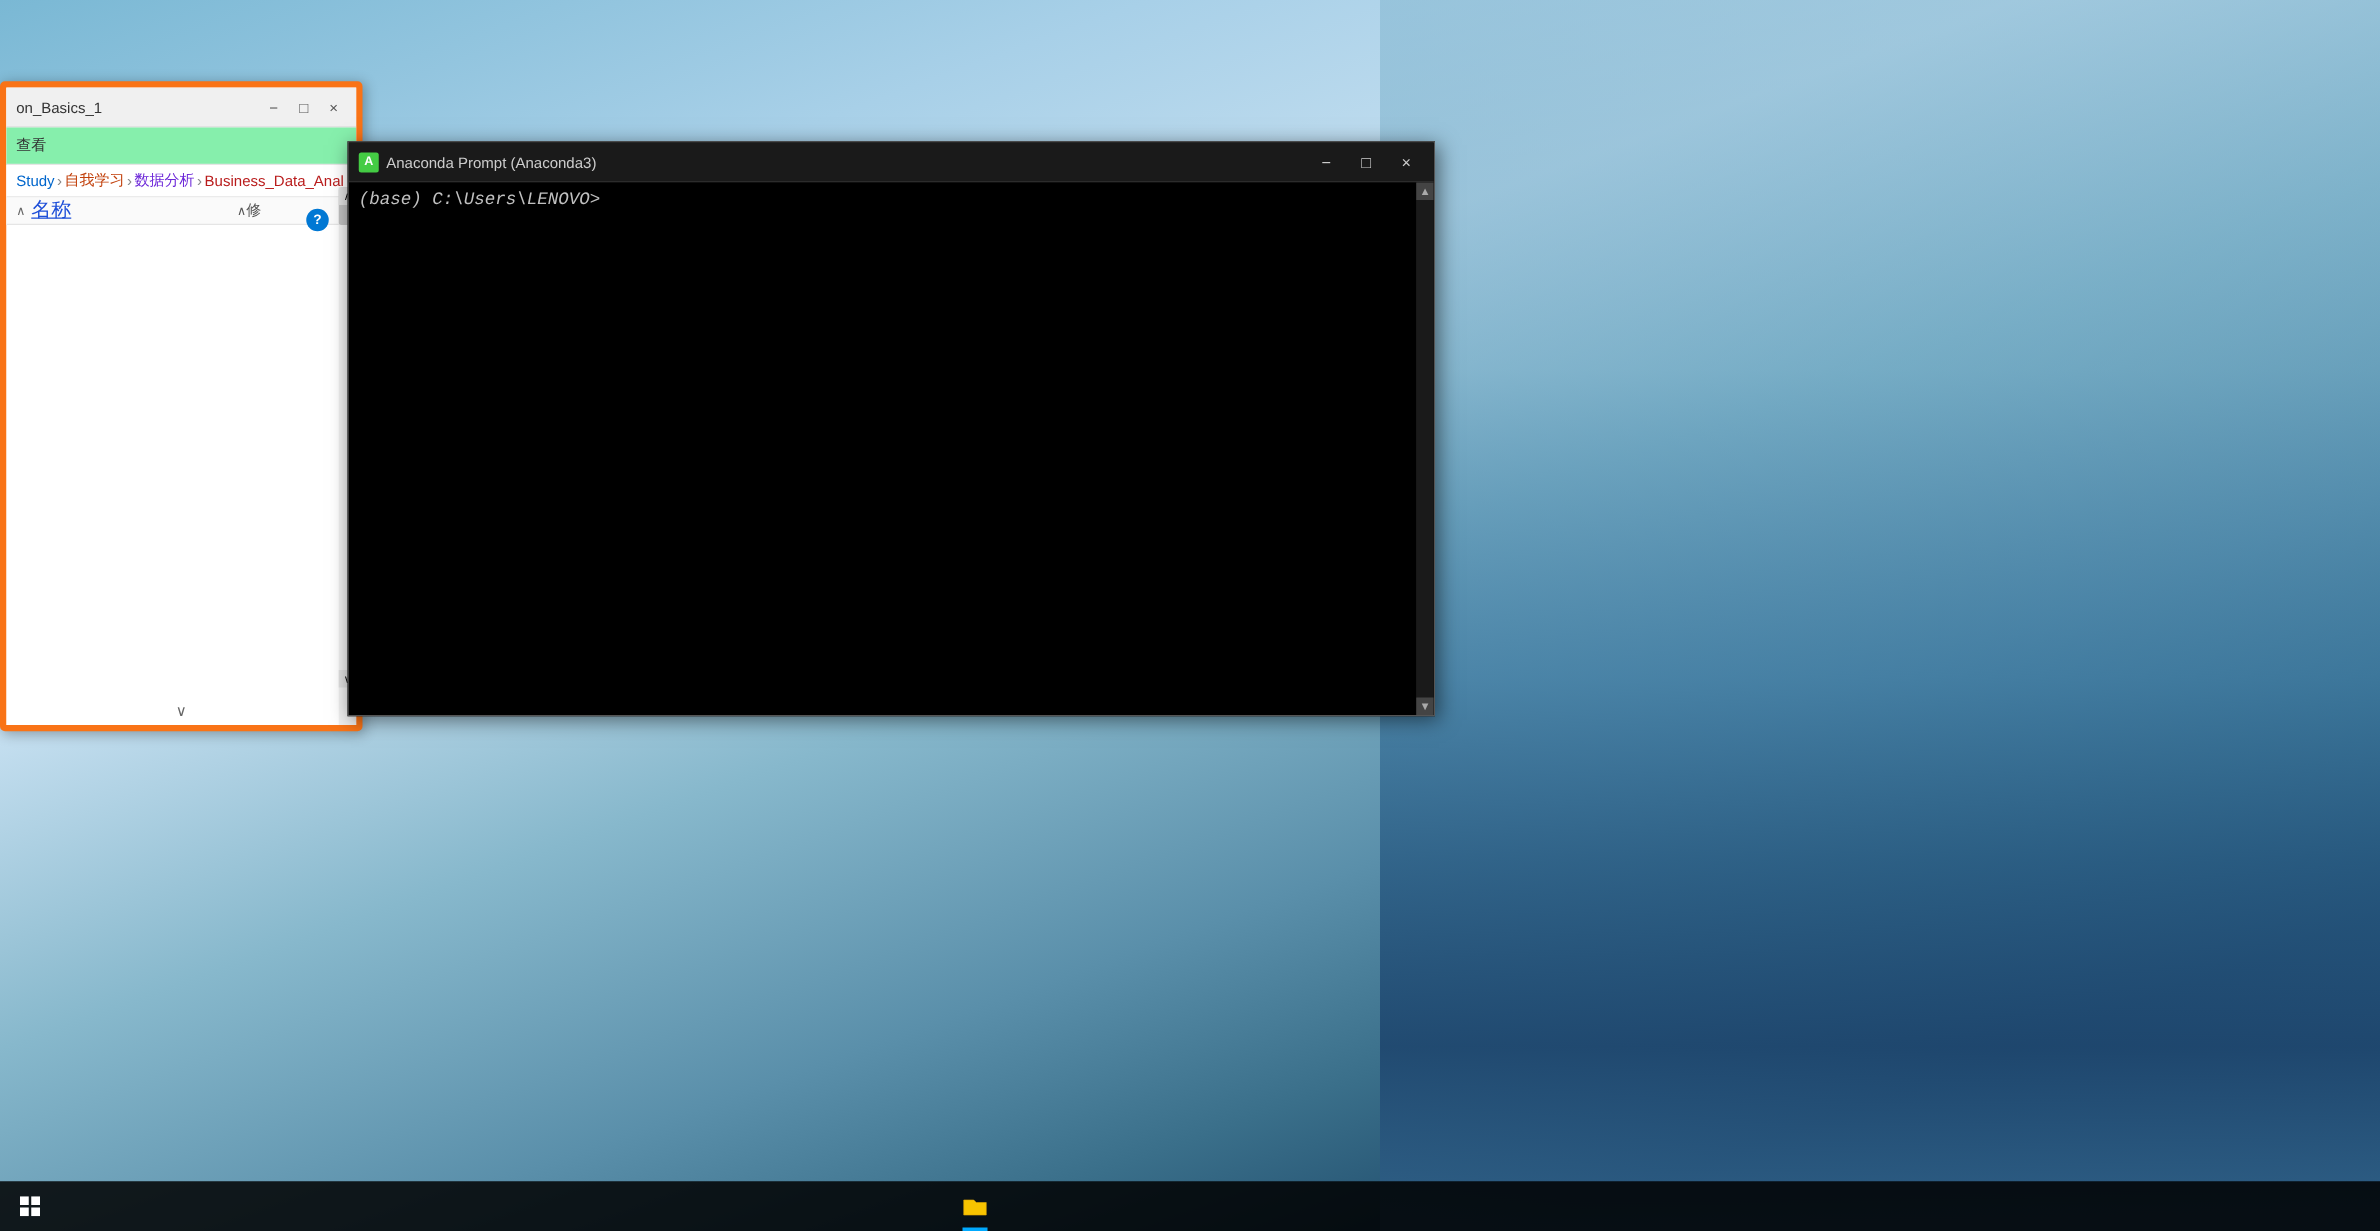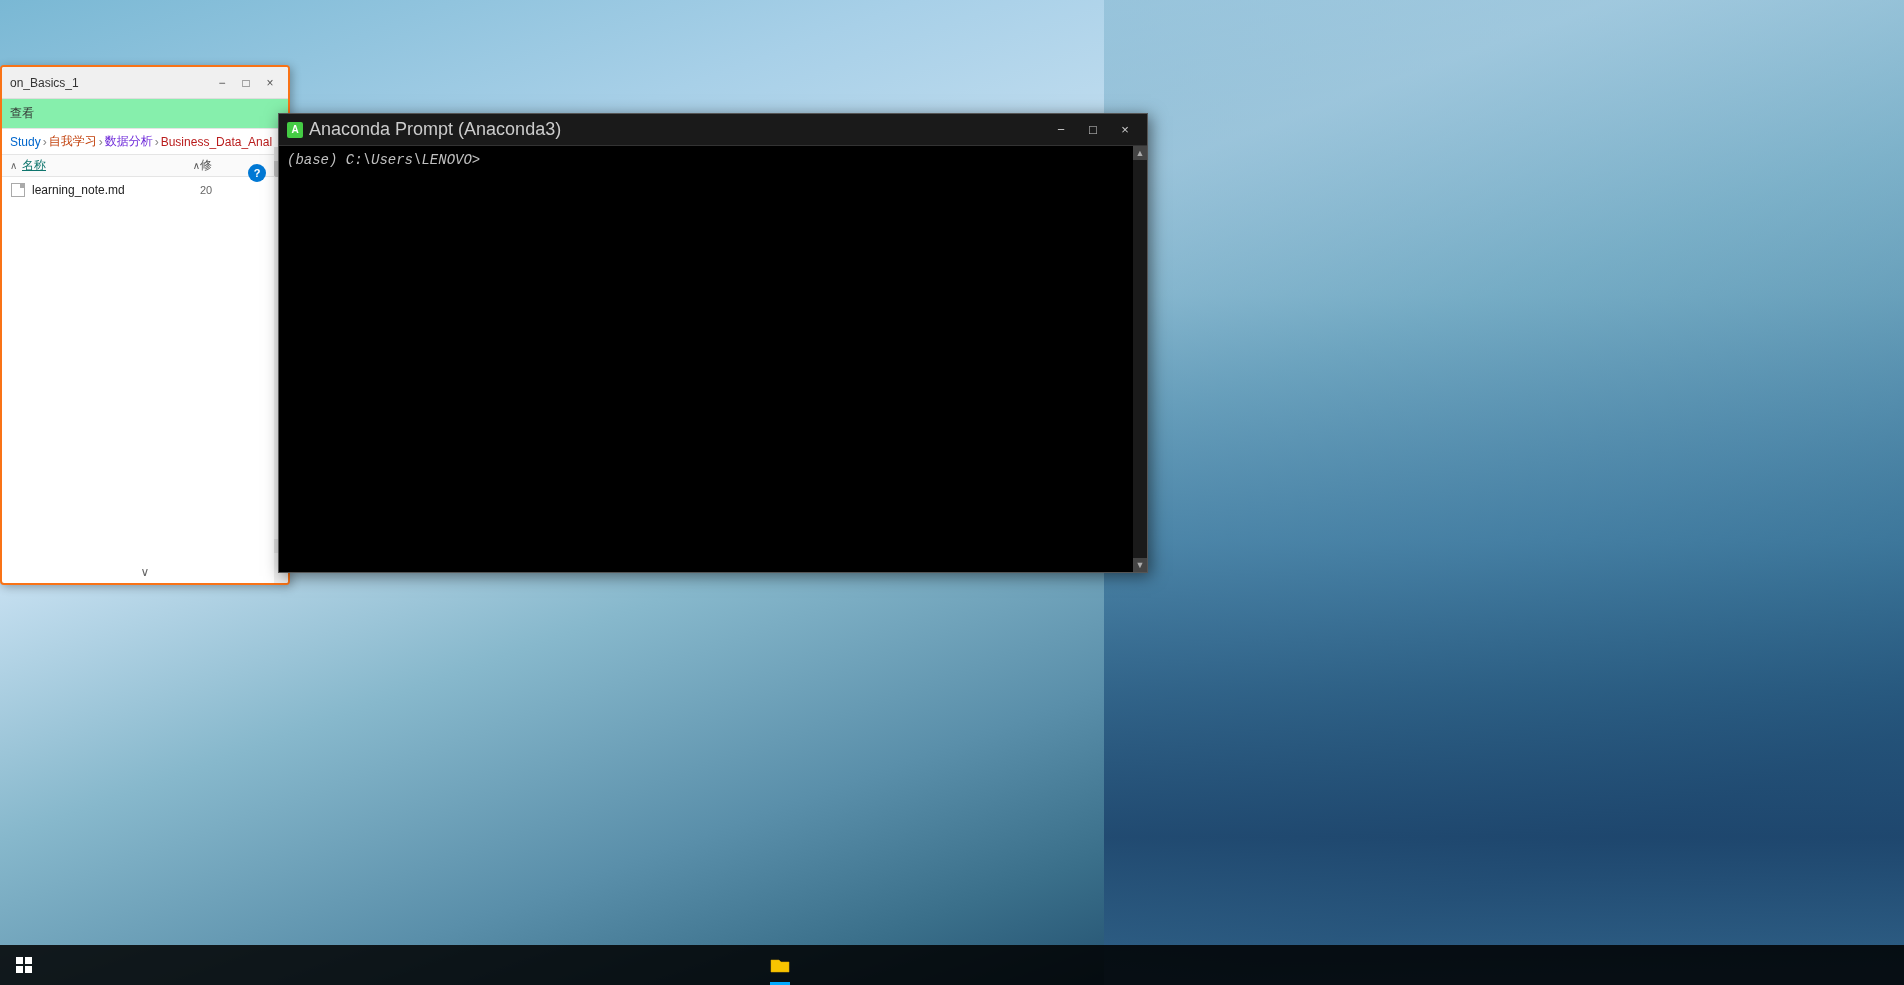--- a/index.html
+++ b/index.html
@@ -38,21 +38,21 @@
     }
 
     
     .file-explorer {
       position: absolute;
       top: 65px;
       left: 0;
       width: 290px;
       height: 520px;
       background: #ffffff;
-      border: 2px solid #f97316;
+      border: 5px solid #f97316;
       border-radius: 4px;
       box-shadow: 2px 2px 10px rgba(0,0,0,0.3);
       z-index: 10;
       display: flex;
       flex-direction: column;
       overflow: hidden;
     }
 
     .file-explorer-titlebar {
       height: 32px;
@@ -131,22 +131,22 @@
       height: 22px;
       display: flex;
       align-items: center;
       padding: 0 8px;
       border-bottom: 1px solid #e5e5e5;
       background: #fafafa;
       flex-shrink: 0;
     }
 
     .col-header-name {
-      font-size: 12px;
-      color: #0f766e;
+      font-size: 16px;
+      color: #1d4ed8;
       flex: 1;
       text-decoration: underline;
     }
 
     .col-header-date {
       font-size: 12px;
       color: #555;
       width: 80px;
     }
 
@@ -253,21 +253,21 @@
       border-radius: 2px;
       display: flex;
       align-items: center;
       justify-content: center;
       font-size: 10px;
       color: white;
       font-weight: bold;
     }
 
     .anaconda-title-text {
-      font-size: 18px;
+      font-size: 12px;
       color: #ccc;
     }
 
     .anaconda-titlebar-buttons {
       display: flex;
       gap: 4px;
     }
 
     .anaconda-btn {
       width: 28px;
@@ -453,29 +453,20 @@
     <span style="color:#b91c1c;">Business_Data_Anal</span>
   </div>
 
   <div class="fe-column-header">
     <span class="expand-arrow">∧</span>
     <span class="col-header-name">名称</span>
     <span class="col-sort-arrow">∧</span>
     <span class="col-header-date">修</span>
   </div>
 
-  <div class="fe-file-list">
-    <div class="fe-file-item">
-      <div class="file-icon">
-        <div class="file-icon-md"></div>
-      </div>
-      <span class="file-name">learning_note.md</span>
-      <span class="file-date">20</span>
-    </div>
-  </div>
 
   <div class="fe-scrollbar">
     <div class="fe-up-arrow">∧</div>
     <div class="fe-scrollbar-thumb"></div>
     <div class="fe-down-arrow">∨</div>
   </div>
 
   <div style="position:absolute; bottom:0; left:50%; transform:translateX(-50%); font-size:12px; color:#666; padding:4px;">∨</div>
 </div>
 

